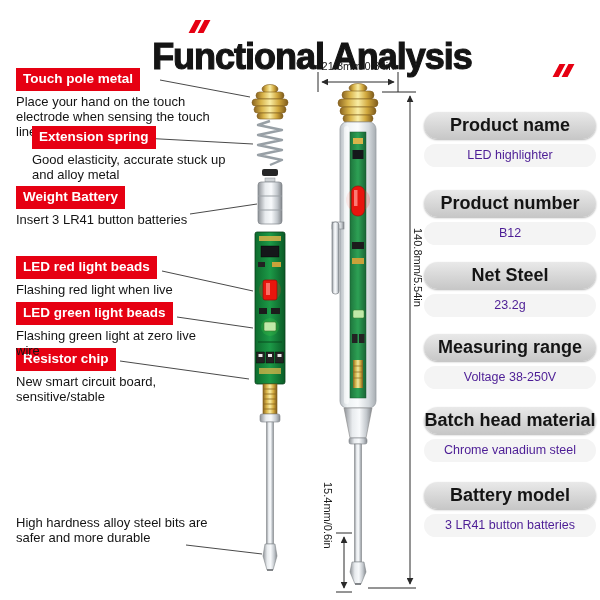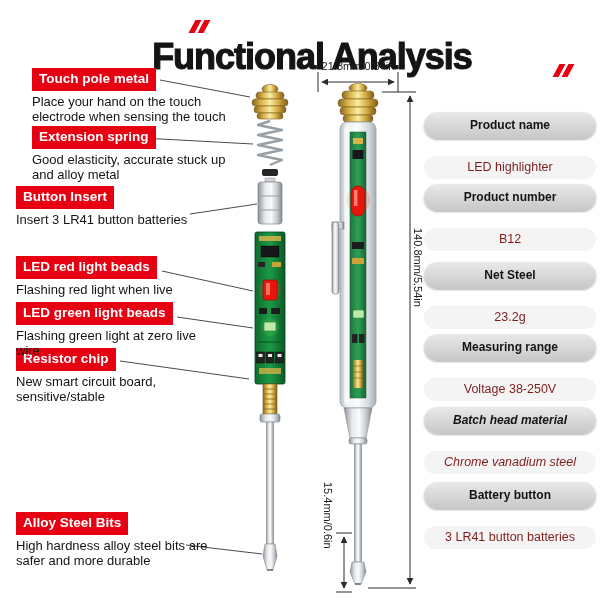--- a/index.html
+++ b/index.html
@@ -14,24 +14,24 @@
   .deco{position:absolute;display:flex;gap:3px;z-index:2;}
   .deco i{display:block;width:6px;height:13px;background:var(--red);transform:skewX(-28deg);}
 
   .callout{position:absolute;left:16px;width:207px;z-index:2;}
   .callout .tag{display:inline-block;background:var(--red);color:#fff;font-weight:700;
     font-size:13.5px;line-height:1;padding:4px 7px 5px;}
   .callout .desc{margin-top:3px;font-size:13px;line-height:1.18;color:#141414;}
 
   .spec{position:absolute;left:424px;width:172px;text-align:center;z-index:2;}
   .spec .pill{background:linear-gradient(#e9e9e9,#c7c7c7);border-radius:14px;height:27px;
-    line-height:27px;font-weight:700;font-size:12px;color:#141414;
+    line-height:27px;font-weight:700;font-size:18px;color:#141414;
     box-shadow:0 1px 2px rgba(0,0,0,.3);}
-  .spec .val{margin-top:17px;background:#f4f4f4;border-radius:12px;height:23px;
-    line-height:23px;font-size:12.5px;color:#7f1d1d;}
+  .spec .val{margin-top:5px;background:#f4f4f4;border-radius:12px;height:23px;
+    line-height:23px;font-size:12.5px;color:#4c1d95;}
 
   .dim{position:absolute;font-size:11px;color:#1b1b1b;z-index:2;white-space:nowrap;}
   .dim.vert{writing-mode:vertical-rl;}
 </style>
 </head>
 <body>
 
 <div class="canvas">
 
   <svg class="diagram" width="600" height="600" viewBox="0 0 600 600">
@@ -201,71 +201,70 @@
   <h1 class="page-title">Functional Analysis</h1>
   <div class="deco" style="top:20px;left:192px;">
       <i></i>
       <i></i>
     </div>
   <div class="deco" style="top:64px;left:556px;">
       <i></i>
       <i></i>
     </div>
 
-  <div class="callout" style="top:68px;margin-left:16px;">
+  <div class="callout" style="top:68px;">
     <span class="tag">Touch pole metal</span>
     <div class="desc">Place your hand on the touch electrode when sensing the touch line</div>
   </div>
   <div class="callout" style="top:126px;margin-left:16px;">
     <span class="tag">Extension spring</span>
     <div class="desc">Good elasticity, accurate stuck up and alloy metal</div>
   </div>
   <div class="callout" style="top:186px;">
-    <span class="tag">Button Insert</span>
+    <span class="tag">Weight Battery</span>
     <div class="desc">Insert 3 LR41 button batteries</div>
   </div>
   <div class="callout" style="top:256px;">
     <span class="tag">LED red light beads</span>
     <div class="desc">Flashing red light when live</div>
   </div>
   <div class="callout" style="top:348px;">
     <span class="tag">Resistor chip</span>
     <div class="desc">New smart circuit board, sensitive/stable</div>
   </div>
   <div class="callout" style="top:302px;">
     <span class="tag">LED green light beads</span>
     <div class="desc">Flashing green light at zero live wire</div>
   </div>
   <div class="callout" style="top:512px;">
-    <span class="tag">Alloy Steel Bits</span>
     <div class="desc">High hardness alloy steel bits are safer and more durable</div>
   </div>
 
   <div class="dim" style="top:60px;left:300px;width:116px;text-align:center;">21.3mm/0.84in</div>
   <div class="dim vert" style="top:228px;left:412px;height:150px;">140.8mm/5.54in</div>
   <div class="dim vert" style="top:482px;left:322px;height:100px;">15.4mm/0.6in</div>
 
   <div class="spec" style="top:112px;">
     <div class="pill">Product name</div>
     <div class="val">LED highlighter</div>
   </div>
-  <div class="spec" style="top:184px;">
+  <div class="spec" style="top:190px;">
     <div class="pill">Product number</div>
     <div class="val">B12</div>
   </div>
   <div class="spec" style="top:262px;">
     <div class="pill">Net Steel</div>
     <div class="val">23.2g</div>
   </div>
   <div class="spec" style="top:334px;">
     <div class="pill">Measuring range</div>
     <div class="val">Voltage 38-250V</div>
   </div>
-  <div class="spec" style="top:407px;font-style:italic;">
+  <div class="spec" style="top:407px;">
     <div class="pill">Batch head material</div>
     <div class="val">Chrome vanadium steel</div>
   </div>
   <div class="spec" style="top:482px;">
-    <div class="pill">Battery button</div>
+    <div class="pill">Battery model</div>
     <div class="val">3 LR41 button batteries</div>
   </div>
 
 </div>
 
 </body></html>

